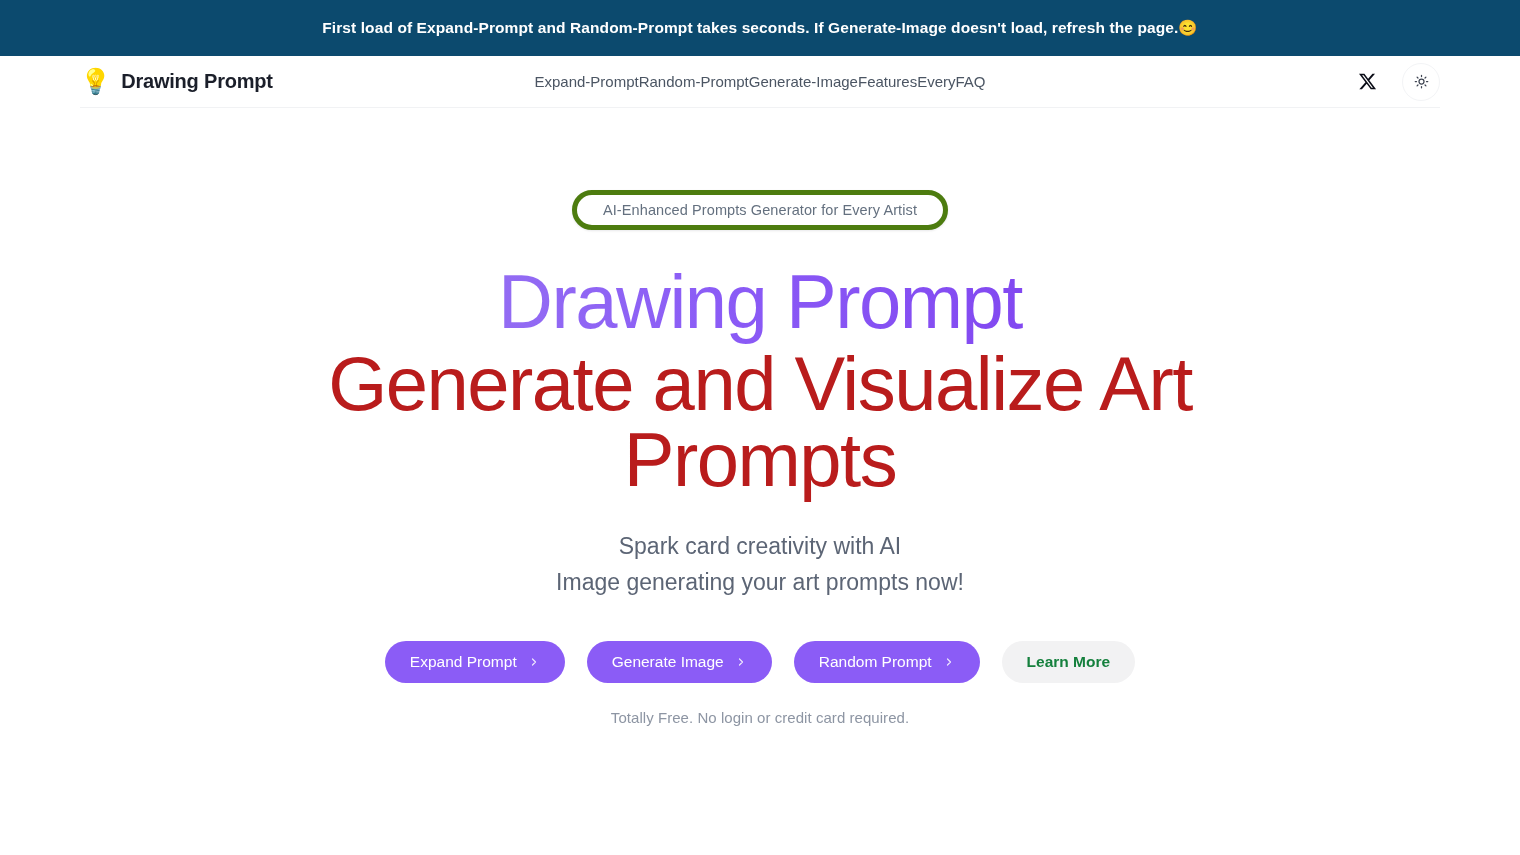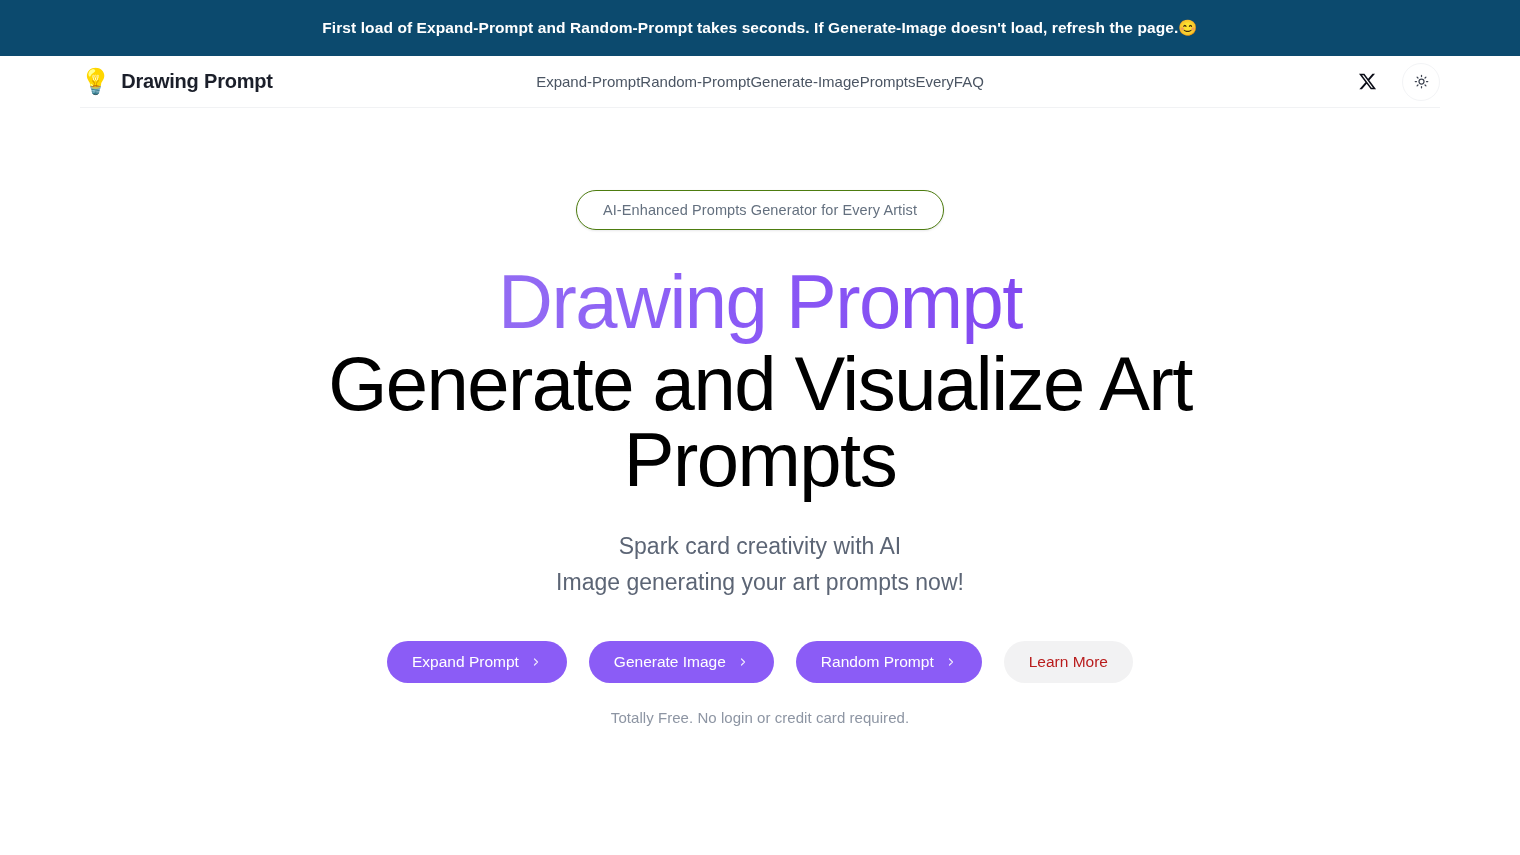--- a/index.html
+++ b/index.html
@@ -124,21 +124,21 @@
   }
 
   .hero-badge {
     display: inline-flex;
     align-items: center;
     justify-content: center;
     height: 40px;
     padding: 0 26px;
     border-radius: 999px;
     background: #ffffff;
-    border: 1px solid #4d7c0f;
+    border: 5px solid #4d7c0f;
     box-shadow: 0 1px 3px rgba(16,24,40,0.06), 0 1px 2px rgba(16,24,40,0.04);
     font-size: 14.5px;
     color: #64707f;
     letter-spacing: 0.1px;
   }
 
   .hero-title {
     margin-top: 34px;
     font-size: 76px;
     line-height: 1.0;
@@ -151,21 +151,21 @@
     display: block;
     background: linear-gradient(90deg, #9B7CF0 0%, #8B5CF6 45%, #7C3AED 100%);
     -webkit-background-clip: text;
     background-clip: text;
     -webkit-text-fill-color: transparent;
     color: transparent;
     padding-bottom: 6px;
   }
   .hero-title-main {
     display: block;
-    color: #000000;
+    color: #b91c1c;
   }
 
   .hero-subtitle {
     margin-top: 30px;
     font-size: 23px;
     line-height: 1.58;
     color: #5c6575;
     font-weight: 400;
   }
   .hero-subtitle span { display: block; }
@@ -189,22 +189,22 @@
     font-family: inherit;
     cursor: pointer;
     white-space: nowrap;
   }
   .btn-primary {
     background: #8B5CF6;
     color: #ffffff;
   }
   .btn-secondary {
     background: #f2f2f3;
-    color: #b91c1c;
-    font-weight: 400;
+    color: #15803d;
+    font-weight: 700;
   }
   .btn-chevron {
     display: inline-flex;
     align-items: center;
     opacity: 0.85;
   }
 
   .hero-note {
     margin-top: 26px;
     font-size: 15px;
@@ -224,21 +224,21 @@
 
     <a class="brand" href="#">
       <span class="brand-logo">💡</span>
       <span class="brand-name">Drawing Prompt</span>
     </a>
 
     <nav class="main-nav">
       <a class="nav-link" href="#">Expand-Prompt</a>
       <a class="nav-link" href="#">Random-Prompt</a>
       <a class="nav-link" href="#">Generate-Image</a>
-      <a class="nav-link" href="#">Prompts</a>
+      <a class="nav-link" href="#">Features</a>
       <a class="nav-link" href="#">Every</a>
       <a class="nav-link" href="#">FAQ</a>
     </nav>
 
     <div class="header-actions">
       <button class="icon-btn" aria-label="X">
         <svg width="19" height="19" viewBox="0 0 24 24" fill="currentColor" aria-hidden="true">
           <path d="M18.244 2.25h3.308l-7.227 8.26 8.502 11.24H16.17l-5.214-6.817L4.99 21.75H1.68l7.73-8.835L1.254 2.25H8.08l4.713 6.231L18.244 2.25Zm-1.161 17.52h1.833L7.084 4.126H5.117L17.083 19.77Z"></path>
         </svg>
       </button>

